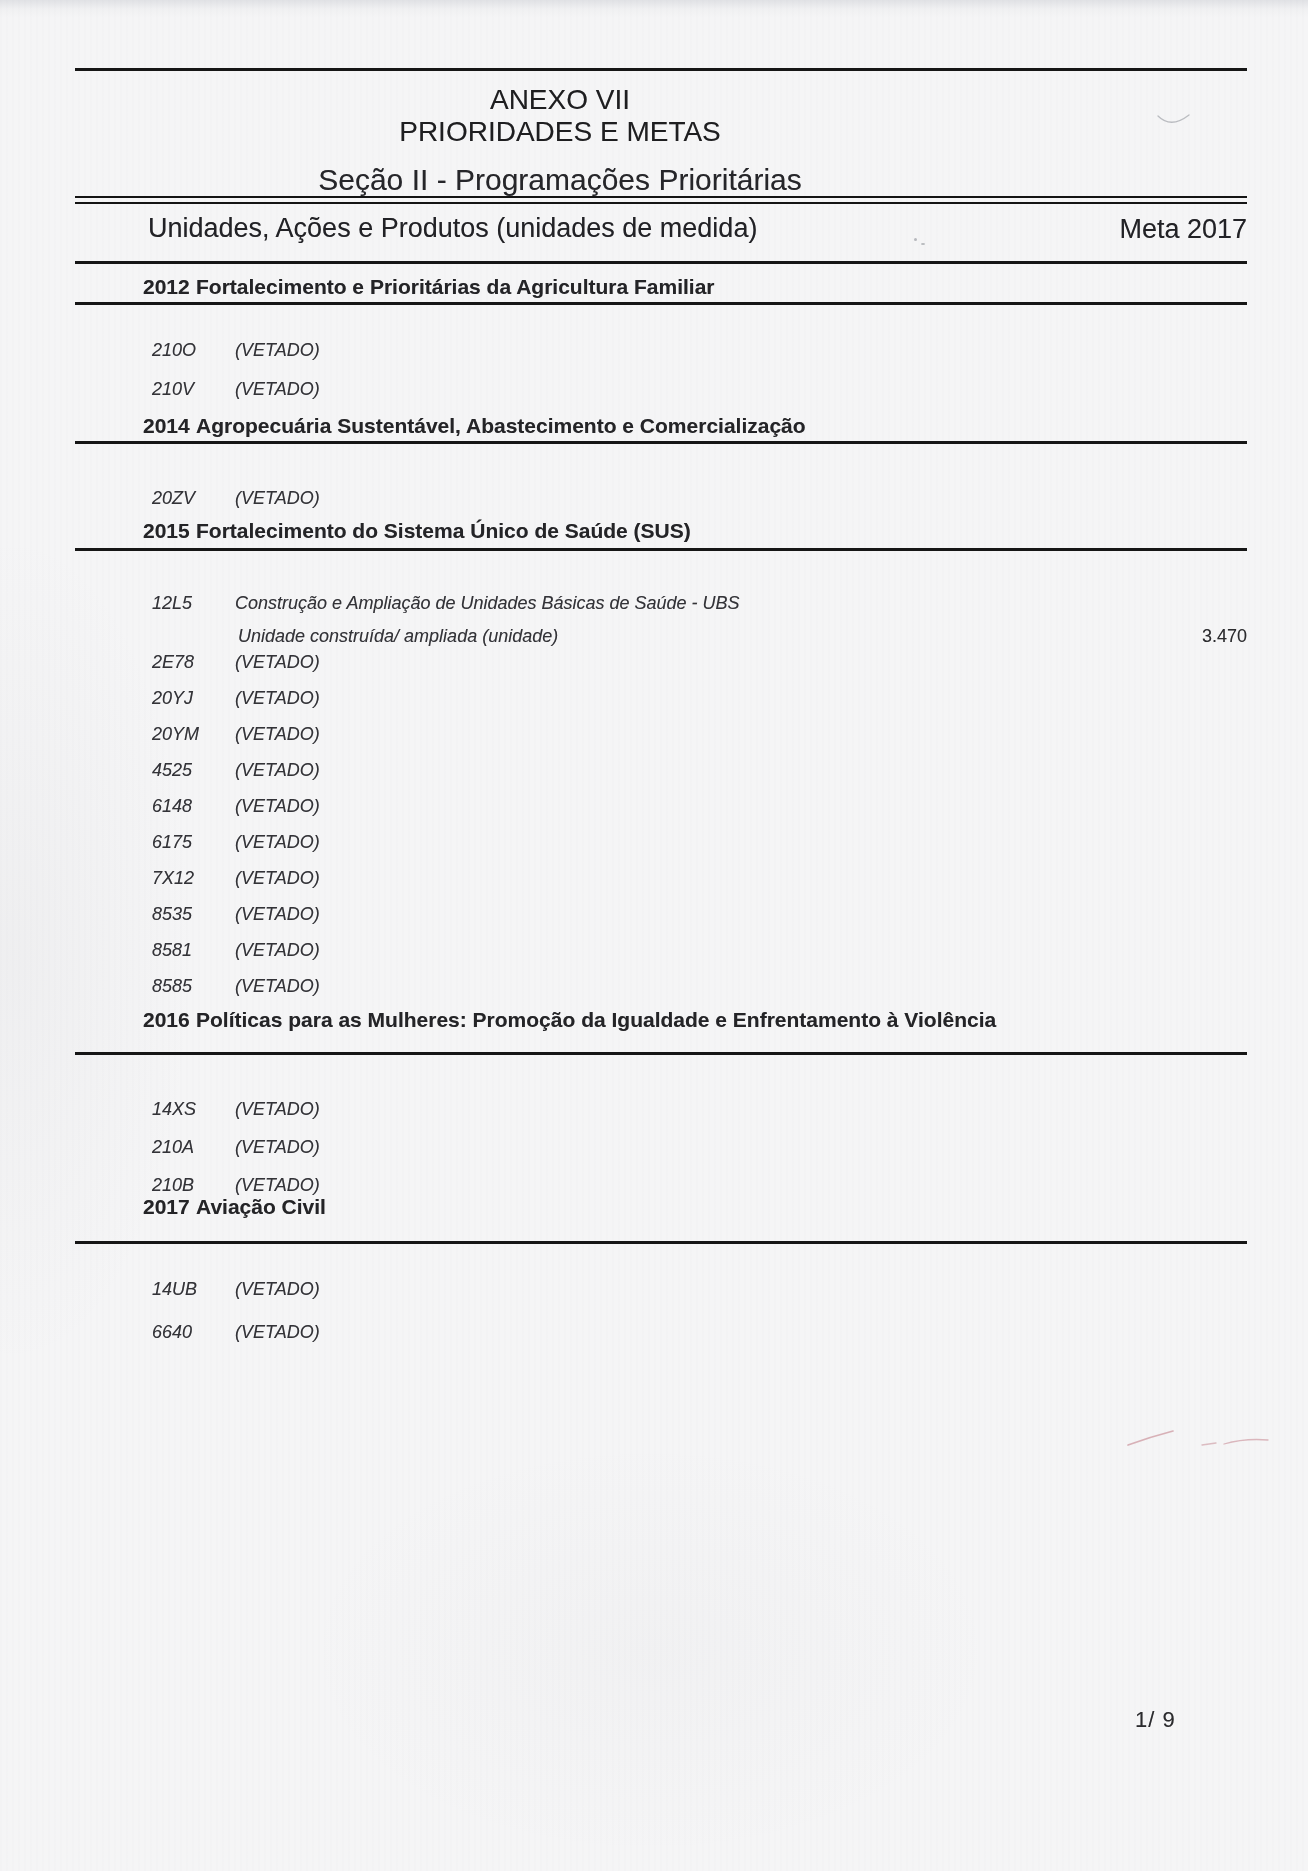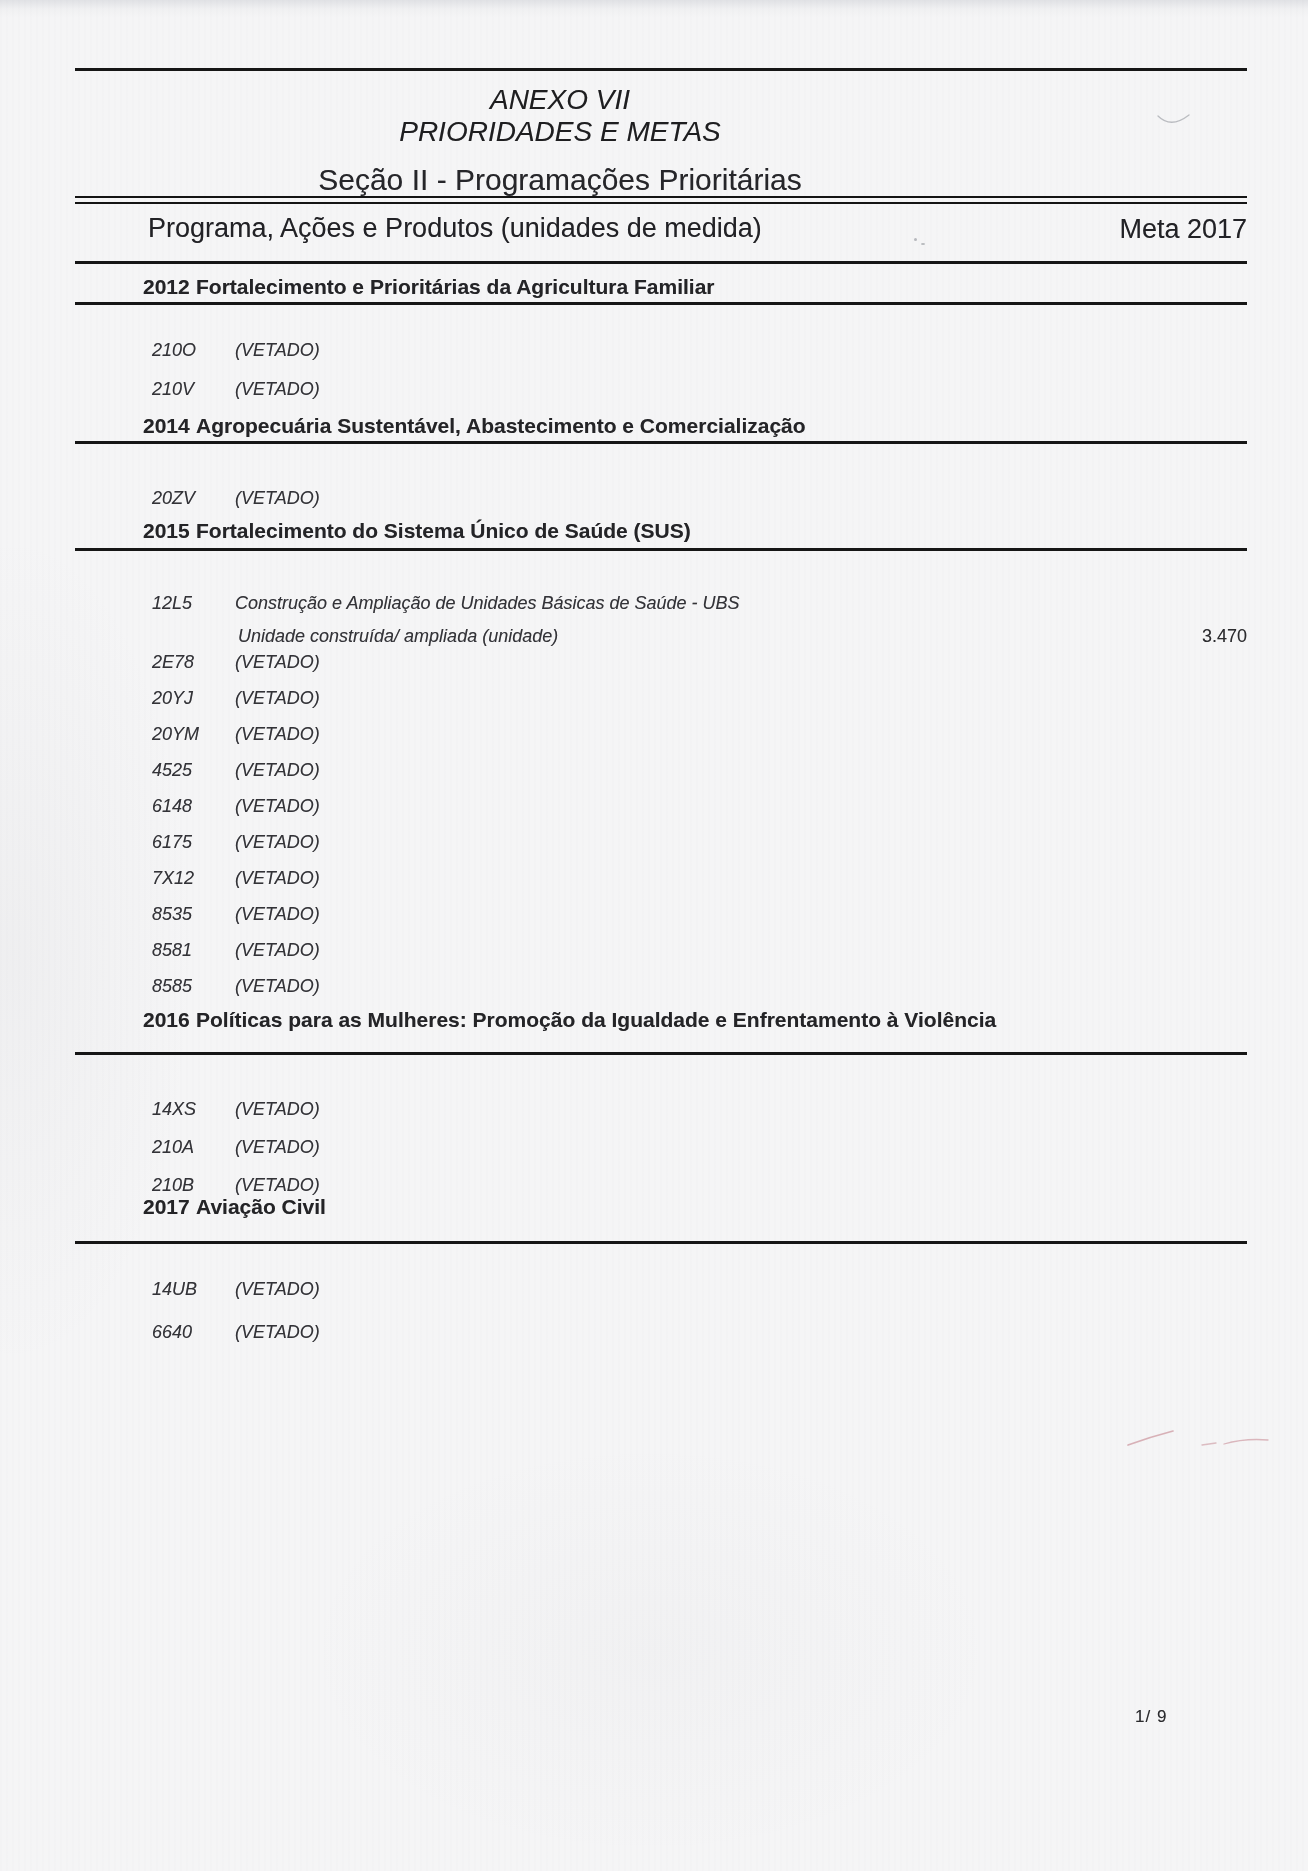--- a/index.html
+++ b/index.html
@@ -21,21 +21,21 @@
       repeating-linear-gradient(90deg, rgba(120,120,135,0.016) 0 2px, rgba(255,255,255,0.02) 2px 6px);
   }
 
   
   .rule-top {
     position: absolute; left: 75px; top: 68px;
     width: 1172px; height: 3px; background: #161616;
   }
   .title-block {
     position: absolute; left: 0; top: 84px; width: 1120px;
-    text-align: center; color: #1e1e20; font-style: italic;
+    text-align: center; color: #1e1e20;
   }
   .annex-title    { font-size: 28px; line-height: 32px; }
   .annex-subtitle { font-size: 28px; line-height: 32px; }
   .section-title {
     position: absolute; left: 0; top: 163px; width: 1120px;
     text-align: center; font-size: 30px; color: #26262a;
   }
   .double-rule {
     position: absolute; left: 75px; top: 196px; width: 1172px;
     height: 4px; border-top: 2.5px solid #141414; border-bottom: 2px solid #141414;
@@ -82,21 +82,21 @@
   .actions .product-row + .action-row { margin-top: 7px; }
 
   .acode { position: absolute; left: 77px; }
   .adesc { position: absolute; left: 160px; white-space: nowrap; }
   .pdesc { position: absolute; left: 163px; white-space: nowrap; }
   .meta  { position: absolute; right: 0; font-style: normal; color: #2b2b2e; }
 
   
   .page-number {
     position: absolute; left: 1135px; top: 1707px;
-    font-size: 17px; color: #2b2b2e; letter-spacing: 1px;
+    font-size: 22px; color: #2b2b2e; letter-spacing: 1px;
   }
   .squiggle-svg  { position: absolute; left: 1095px; top: 1415px; }
   .top-curve-svg { position: absolute; left: 1155px; top: 112px; }
   .speck {
     position: absolute; width: 3px; height: 3px;
     border-radius: 50%; background: rgba(90,95,105,0.4);
   }
   .speck-1 { left: 914px; top: 238px; }
   .speck-2 { left: 921px; top: 243px; width: 4px; height: 2px; }
 </style>
@@ -109,21 +109,21 @@
 
   <div class="title-block">
     <div class="annex-title">ANEXO VII</div>
     <div class="annex-subtitle">PRIORIDADES E METAS</div>
   </div>
 
   <div class="section-title">Seção II - Programações Prioritárias</div>
 
   <div class="double-rule"></div>
 
-  <div class="col-header-left">Programa, Ações e Produtos (unidades de medida)</div>
+  <div class="col-header-left">Unidades, Ações e Produtos (unidades de medida)</div>
   <div class="col-header-right">Meta 2017</div>
 
   <div class="rule-under-header"></div>
 
   <div class="content">
   <section class="program">
     <div class="prog-row">
       <span class="pcode">2012</span>
       <span class="ptitle">Fortalecimento e Prioritárias da Agricultura Familiar</span>
     </div>

